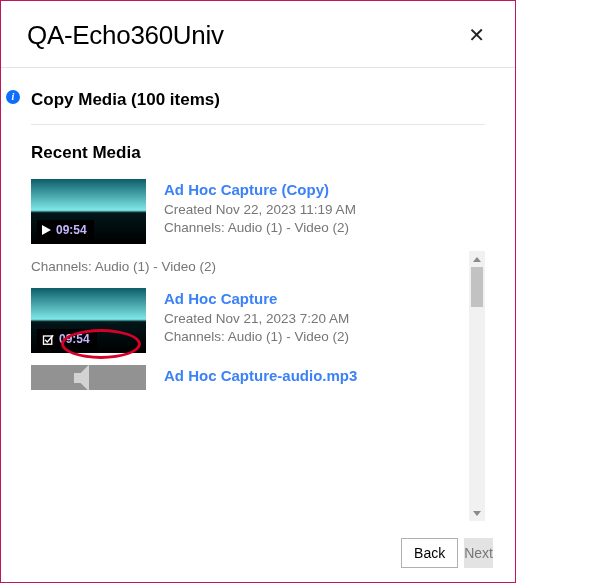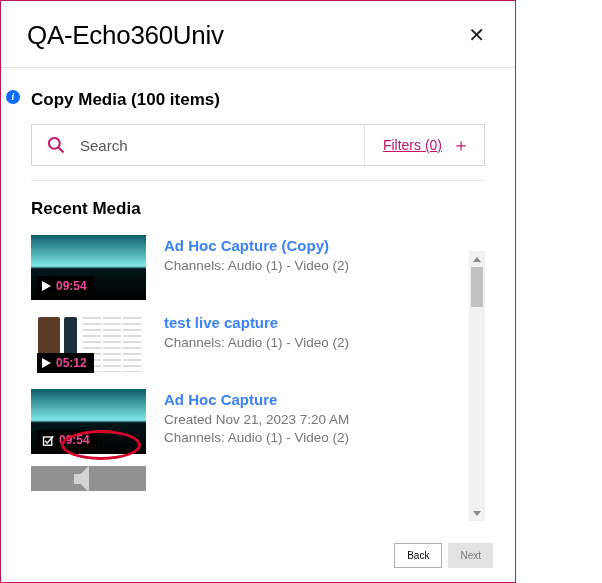--- a/index.html
+++ b/index.html
@@ -25,105 +25,77 @@
   .list { height: 270px; overflow: hidden; padding-right: 14px; position: relative; }
   .item { display: flex; gap: 18px; margin-bottom: 12px; align-items: flex-start; }
   .thumb { width: 115px; height: 65px; position: relative; flex-shrink: 0; background: #000; overflow: hidden; }
   .thumb-landscape { background: linear-gradient(to bottom, #0c5d68 0%, #7fe8e8 48%, #02161a 52%, #000 100%); }
   .thumb-studio { background: #fff; }
   .studio-bg { position: absolute; inset: 5px; display: flex; }
   .studio-face { width: 35px; height: 55px; background: #5a3c28; border-radius: 2px; margin: 0 2px; }
   .studio-cols { flex: 1; display: flex; gap: 2px; margin-left: 4px; }
   .studio-col { width: 18px; background: linear-gradient(#ddd 2px, transparent 2px); background-size: 100% 6px; }
   .thumb-audio { background: #929292; display:flex; align-items:center; justify-content:center; }
-  .badge { position: absolute; left: 6px; bottom: 4px; background: #000; color: #ec4899; font-size: 12px; font-weight: 700; padding: 3px 7px 3px 5px; display: flex; align-items: center; gap: 5px; }
+  .badge { position: absolute; left: 6px; bottom: 4px; background: #000; color: #c4b5fd; font-size: 12px; font-weight: 700; padding: 3px 7px 3px 5px; display: flex; align-items: center; gap: 5px; }
   .play-tri { width: 0; height: 0; border-left: 9px solid #fff; border-top: 5px solid transparent; border-bottom: 5px solid transparent; }
   .check-box { width: 12px; height: 12px; }
   .ring { position: absolute; left: 30px; bottom: -6px; width: 80px; height: 30px; border: 3px solid #d7002a; border-radius: 50%; pointer-events: none; }
   .meta { flex: 1; padding-top: 2px; }
   .meta-title { font-size: 15px; font-weight: 700; margin-bottom: 3px; color: #3b82f6; }
   .meta-line { font-size: 13.5px; color: #767676; line-height: 1.35; }
   .scrollbar-track { position: absolute; top: 250px; right: 30px; width: 16px; height: 270px; background: #f1f1f1; }
   .scroll-up { position:absolute; top:0; left:0; right:0; height:16px; display:flex; align-items:center; justify-content:center; }
   .scroll-dn { position:absolute; bottom:0; left:0; right:0; height:16px; display:flex; align-items:center; justify-content:center; }
   .sc-arrow-up { width:0;height:0;border-left:4px solid transparent;border-right:4px solid transparent;border-bottom:5px solid #8a8a8a;}
   .sc-arrow-dn { width:0;height:0;border-left:4px solid transparent;border-right:4px solid transparent;border-top:5px solid #8a8a8a;}
   .scroll-thumb { position:absolute; top:16px; left:2px; right:2px; height:40px; background:#c2c2c2; }
   .footer { position: absolute; bottom: 0; left: 0; right: 0; padding: 14px 22px; display: flex; justify-content: flex-end; gap: 6px; }
-  .btn { font-size: 10px; padding: 6px 12px; border: 1px solid #b0b0b0; background: #fff; cursor: pointer; }
-  .btn.next { background: #e3e3e3; color: #777; border: none; padding: 7px 12px; }
+  .btn { font-size: 14px; padding: 6px 12px; border: 1px solid #b0b0b0; background: #fff; cursor: pointer; }
+  .btn.next { background: #e3e3e3; color: #777; border: none; padding: 7px 0; }
   .audiobg { width: 40px; height: 40px; opacity: 0.6; }
 </style>
 </head>
 <body>
 
 <div class="dialog">
 
   <div class="title-row">
     <h1>QA-Echo360Univ</h1>
     <div class="close-x">✕</div>
   </div>
   <hr class="hr1">
 
   <div class="content">
     <div class="info-icon">i</div>
 
     <div class="section-h">Copy Media (100 items)</div>
 
-    <div class="search-row">
-      <div class="search-box">
-        <svg class="mag" viewBox="0 0 24 24" fill="none" stroke="#c3156c" stroke-width="2.4">
-          <circle cx="10" cy="10" r="6.5"></circle>
-          <line x1="15" y1="15" x2="21" y2="21"></line>
-        </svg>
-        <input class="search-input" placeholder="Search" style="">
-      </div>
-      <div class="filters">
-        <span class="filters-link">Filters (0)</span>
-        <span class="plus">＋</span>
-      </div>
-    </div>
 
     <hr class="hr2">
 
     <div class="subhead">Recent Media</div>
 
     <div class="list">
 
       <div class="item">
         <div class="thumb thumb-landscape">
           <div class="badge">
             <div class="play-tri"></div>
             <span>09:54</span>
           </div>
         </div>
         <div class="meta">
           <div class="meta-title">Ad Hoc Capture (Copy)</div>
+          <div class="meta-line">Created Nov 22, 2023 11:19 AM</div>
           <div class="meta-line">Channels: Audio (1) - Video (2)</div>
         </div>
       </div>
 
       <div class="item">
-        <div class="thumb thumb-studio">
-          <div class="studio-bg">
-            <div class="studio-face"></div>
-            <div class="studio-face" style="width:20px;background:#1b2e3c;"></div>
-            <div class="studio-cols">
-                <div class="studio-col"></div>
-                <div class="studio-col"></div>
-                <div class="studio-col"></div>
-              </div>
-          </div>
-          <div class="badge">
-            <div class="play-tri"></div>
-            <span>05:12</span>
-          </div>
-        </div>
         <div class="meta">
-          <div class="meta-title">test live capture</div>
           <div class="meta-line">Channels: Audio (1) - Video (2)</div>
         </div>
       </div>
 
       <div class="item" style="position:relative">
         <div class="thumb thumb-landscape">
           <div class="badge">
             <svg class="check-box" viewBox="0 0 16 16" fill="none" stroke="#fff" stroke-width="1.8">
               <rect x="2" y="4" width="11" height="11"></rect>
               <path d="M4 9 L7 12 L15 3"></path>
@@ -138,20 +110,23 @@
           <div class="meta-line">Channels: Audio (1) - Video (2)</div>
         </div>
       </div>
 
       <div class="item">
         <div class="thumb thumb-audio" style="height:25px">
           <svg class="audiobg" viewBox="0 0 24 24" fill="#fff">
             <path d="M3 9v6h4l5 5V4L7 9H3z"></path>
           </svg>
         </div>
+        <div class="meta">
+          <div class="meta-title">Ad Hoc Capture-audio.mp3</div>
+        </div>
       </div>
 
     </div>
   </div>
 
   <div class="scrollbar-track">
     <div class="scroll-up">
         <div class="sc-arrow-up"></div>
       </div>
     <div class="scroll-thumb"></div>

